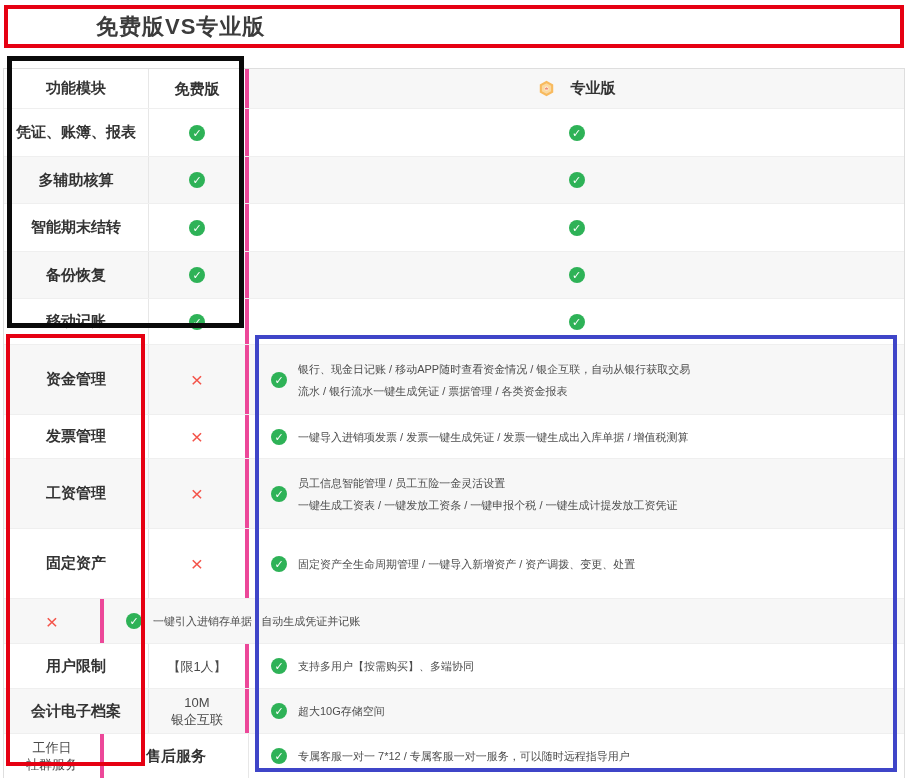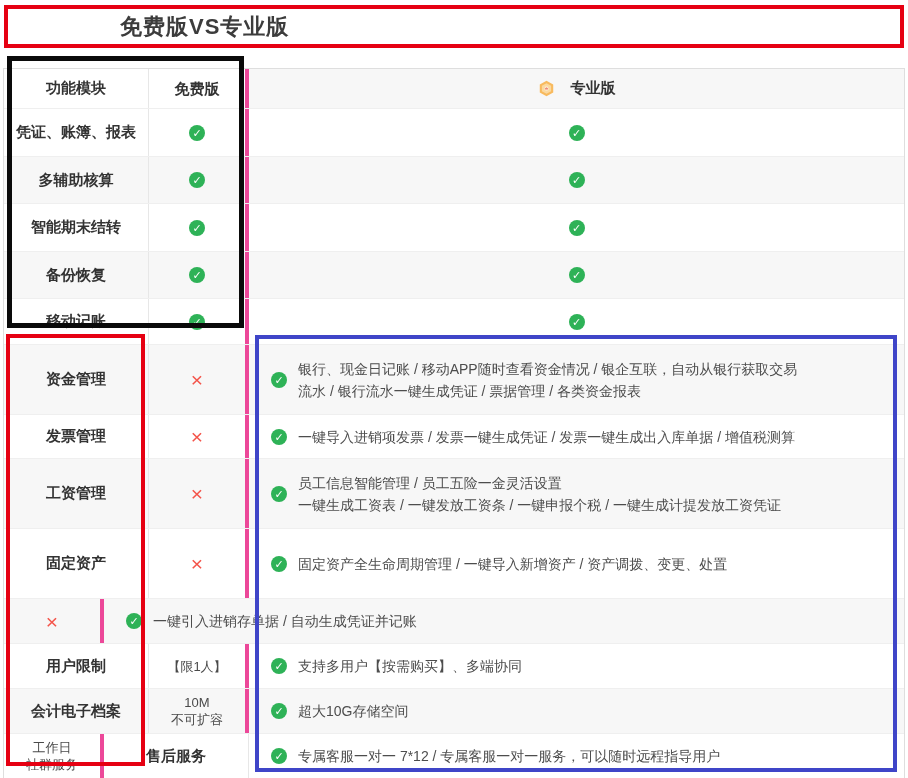--- a/index.html
+++ b/index.html
@@ -4,21 +4,21 @@
 <style>
   * { margin:0; padding:0; box-sizing:border-box; }
   html,body { background:#fff; }
   body { font-family:"Liberation Sans","DejaVu Sans",sans-serif; }
   #page { position:relative; width:908px; height:778px; background:#fff; overflow:hidden; }
 
   
   .banner { position:absolute; left:4px; top:5px; width:900px; height:43px;
             border:4px solid var(--accent-red,#e60012); background:#fff;
             display:flex; align-items:center; }
-  .banner span { padding-left:112px; font-size:22px; font-weight:600; color:#3c3c3c; letter-spacing:1px; }
+  .banner span { padding-left:88px; font-size:22px; font-weight:600; color:#3c3c3c; letter-spacing:1px; }
 
   
   .table { position:absolute; left:3px; top:68px; width:902px;
            border:1px solid #dedede; background:#fff; padding-bottom:7px; }
   .row { display:flex; width:100%; border-bottom:1px solid #efefef; }
   .row.header { height:40px; }
   #rows .row:nth-child(1){height:48px}
   #rows .row:nth-child(2){height:47px}
   #rows .row:nth-child(3){height:48px}
   #rows .row:nth-child(4){height:47px}
@@ -36,21 +36,21 @@
   .cell { display:flex; align-items:center; justify-content:center; }
   .c1 { width:145px; border-right:1px solid #e7e7e7; font-weight:bold; font-size:15px; color:#333;
         text-align:center; flex-shrink:0; }
   .c2 { width:100px; border-right:4px solid #ec4899; flex-shrink:0; flex-direction:column;
         font-size:13px; color:#4a4a4a; line-height:17px; }
   .c3 { flex:1; }
   .row.header .c1, .row.header .c2 { background:#fff; font-weight:bold; font-size:15px; color:#333; }
   .row.header .c3 { background:#f7f7f7; font-weight:bold; font-size:15px; color:#333; gap:16px; }
 
   .c3.feature { justify-content:flex-start; padding-left:22px; gap:11px; }
-  .pro-text { font-size:14px; color:#4d4d4d; line-height:22px; text-align:left; }
+  .pro-text { font-size:11px; color:#4d4d4d; line-height:22px; text-align:left; }
 
   .check { width:16px; height:16px; min-width:16px; background:var(--check-green,#2eb257);
            border-radius:50%; color:#fff; font-size:11px; line-height:16px; text-align:center;
            font-weight:bold; display:inline-block; }
   .cross { color:var(--cross-red,#f4544a); font-size:21px; line-height:1; font-weight:400; }
   .badge { width:17px; height:17px; display:inline-flex; }
 
   
   .hlbox { position:absolute; pointer-events:none; z-index:5; background:transparent; }
   .hl-black { left:7px;  top:56px;  width:237px; height:272px; border:5px solid #0a0a0a; }
@@ -202,21 +202,21 @@
             <span class="check">✓</span>
             <div class="pro-text">
               <div>支持多用户【按需购买】、多端协同</div>
             </div>
           </div>
         </div>
         <div class="row">
           <div class="cell c1">会计电子档案</div>
           <div class="cell c2">
             <div>10M</div>
-            <div>不可扩容</div>
+            <div>银企互联</div>
           </div>
           <div class="cell c3 feature">
             <span class="check">✓</span>
             <div class="pro-text">
               <div>超大10G存储空间</div>
             </div>
           </div>
         </div>
         <div class="row">
           <div class="cell c2">

